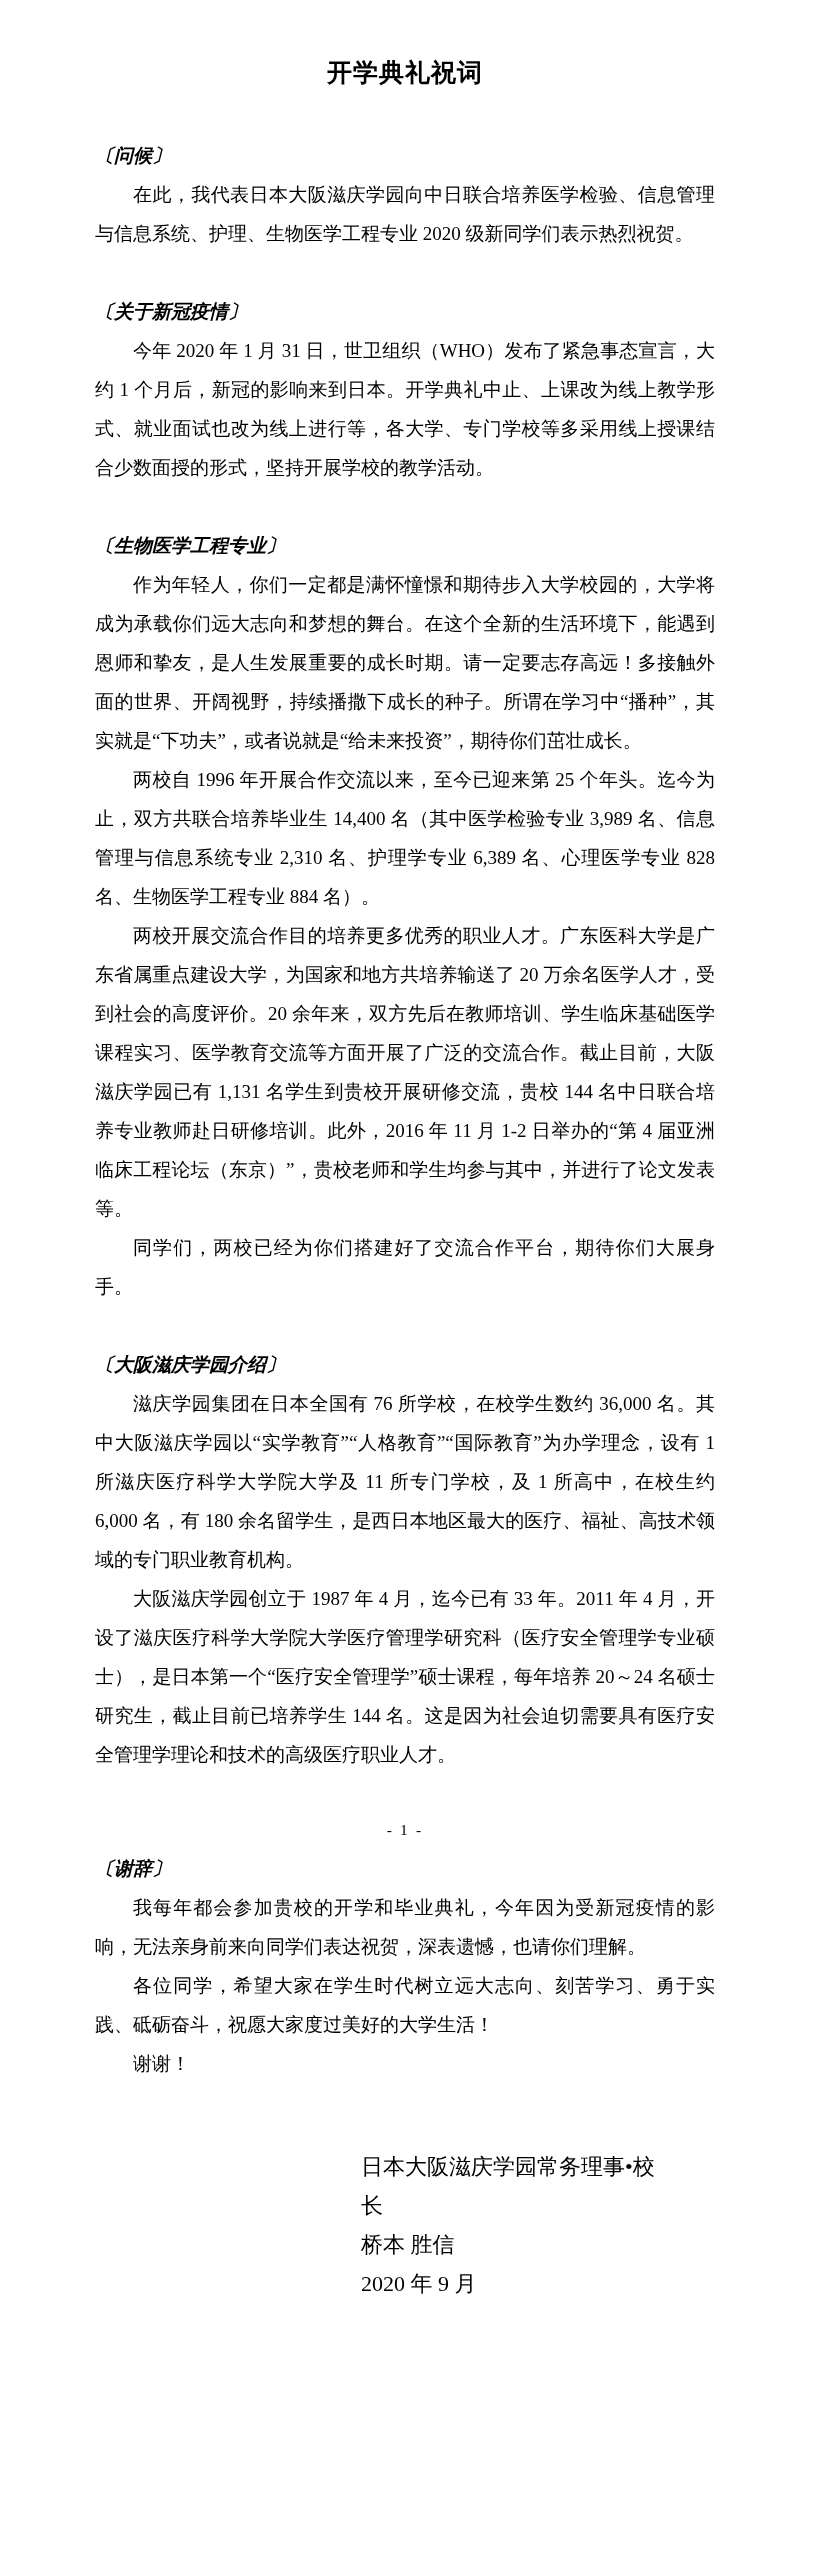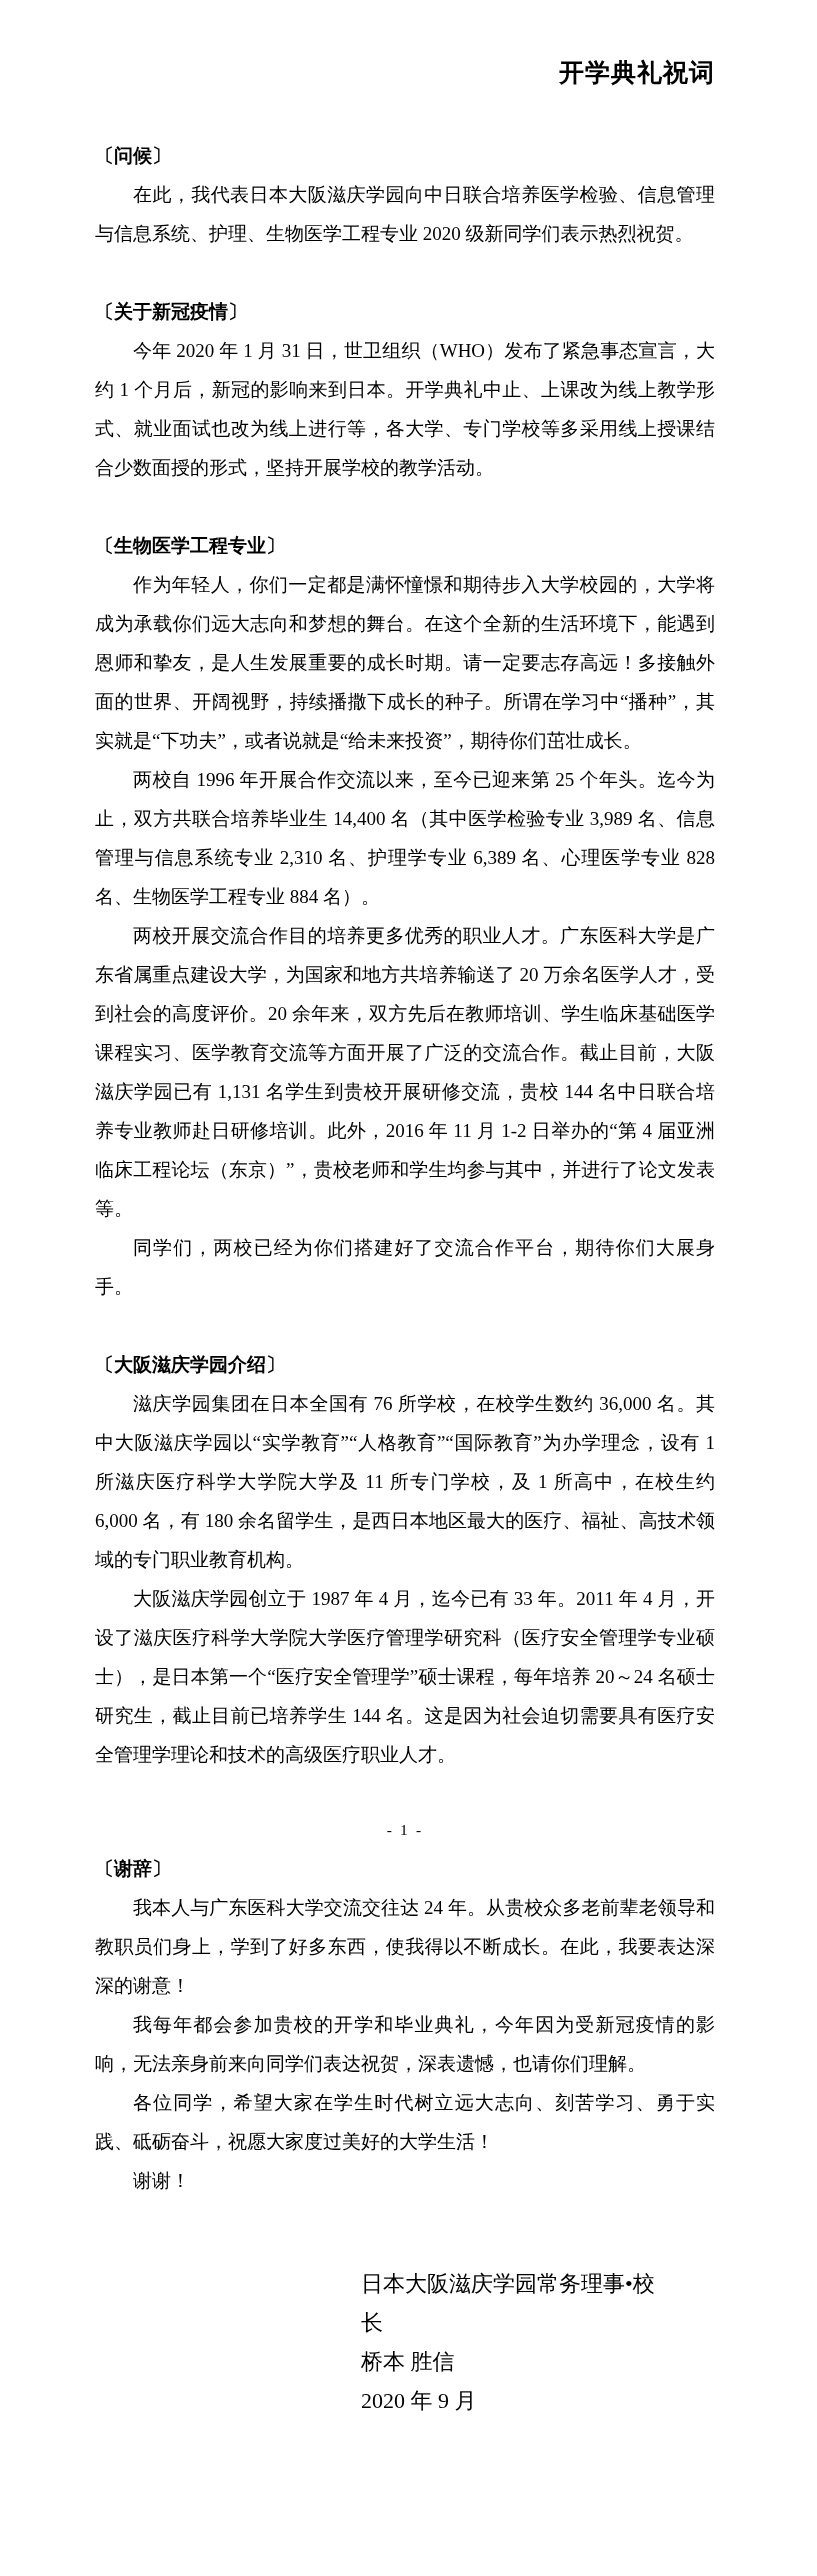--- a/index.html
+++ b/index.html
@@ -14,33 +14,34 @@
     box-sizing: border-box;
     margin: 0 auto;
     padding: 0 103px 0 95px;
     background: #ffffff;
     color: #000000;
     font-family: "Liberation Serif", "DejaVu Serif", serif;
     overflow: hidden;
   }
   .title {
     margin: 55px 0 0 0;
-    text-align: right;
+    text-align: center;
     font-size: 25px;
     line-height: 35px;
     font-weight: bold;
     letter-spacing: 1px;
     font-family: "Liberation Serif", "DejaVu Serif", serif;
   }
   .sec {
     margin: 39px 0 0 0;
     font-size: 19px;
     line-height: 39px;
     font-weight: 600;
     font-family: "Liberation Sans", "DejaVu Sans", sans-serif;
+    font-style: italic;
   }
   .sec.first { margin-top: 46px; }
   .sec.mt0 { margin-top: 0; }
   .para {
     margin: 0;
     font-size: 19px;
     line-height: 39px;
     text-align: justify;
   }
   .para.indent { text-indent: 2em; }
@@ -78,21 +79,20 @@
   <p class="para indent">两校开展交流合作目的培养更多优秀的职业人才。广东医科大学是广东省属重点建设大学，为国家和地方共培养输送了 20 万余名医学人才，受到社会的高度评价。20 余年来，双方先后在教师培训、学生临床基础医学课程实习、医学教育交流等方面开展了广泛的交流合作。截止目前，大阪滋庆学园已有 1,131 名学生到贵校开展研修交流，贵校 144 名中日联合培养专业教师赴日研修培训。此外，2016 年 11 月 1-2 日举办的“第 4 届亚洲临床工程论坛（东京）”，贵校老师和学生均参与其中，并进行了论文发表等。</p>
   <p class="para indent">同学们，两校已经为你们搭建好了交流合作平台，期待你们大展身手。</p>
 
   <h2 class="sec">〔大阪滋庆学园介绍〕</h2>
   <p class="para indent">滋庆学园集团在日本全国有 76 所学校，在校学生数约 36,000 名。其中大阪滋庆学园以“实学教育”“人格教育”“国际教育”为办学理念，设有 1 所滋庆医疗科学大学院大学及 11 所专门学校，及 1 所高中，在校生约 6,000 名，有 180 余名留学生，是西日本地区最大的医疗、福祉、高技术领域的专门职业教育机构。</p>
   <p class="para indent">大阪滋庆学园创立于 1987 年 4 月，迄今已有 33 年。2011 年 4 月，开设了滋庆医疗科学大学院大学医疗管理学研究科（医疗安全管理学专业硕士），是日本第一个“医疗安全管理学”硕士课程，每年培养 20～24 名硕士研究生，截止目前已培养学生 144 名。这是因为社会迫切需要具有医疗安全管理学理论和技术的高级医疗职业人才。</p>
 
   <div class="pagenum">- 1 -</div>
 
   <h2 class="sec mt0">〔谢辞〕</h2>
-  <p class="para indent">我本人与广东医科大学交流交往达 24 年。从贵校众多老前辈老领导和教职员们身上，学到了好多东西，使我得以不断成长。在此，我要表达深深的谢意！</p>
   <p class="para indent">我每年都会参加贵校的开学和毕业典礼，今年因为受新冠疫情的影响，无法亲身前来向同学们表达祝贺，深表遗憾，也请你们理解。</p>
   <p class="para indent">各位同学，希望大家在学生时代树立远大志向、刻苦学习、勇于实践、砥砺奋斗，祝愿大家度过美好的大学生活！</p>
   <p class="para indent">谢谢！</p>
 
   <div class="signature">
     <div>日本大阪滋庆学园常务理事•校长</div>
     <div>桥本 胜信</div>
     <div>2020 年 9 月</div>
   </div>
 

